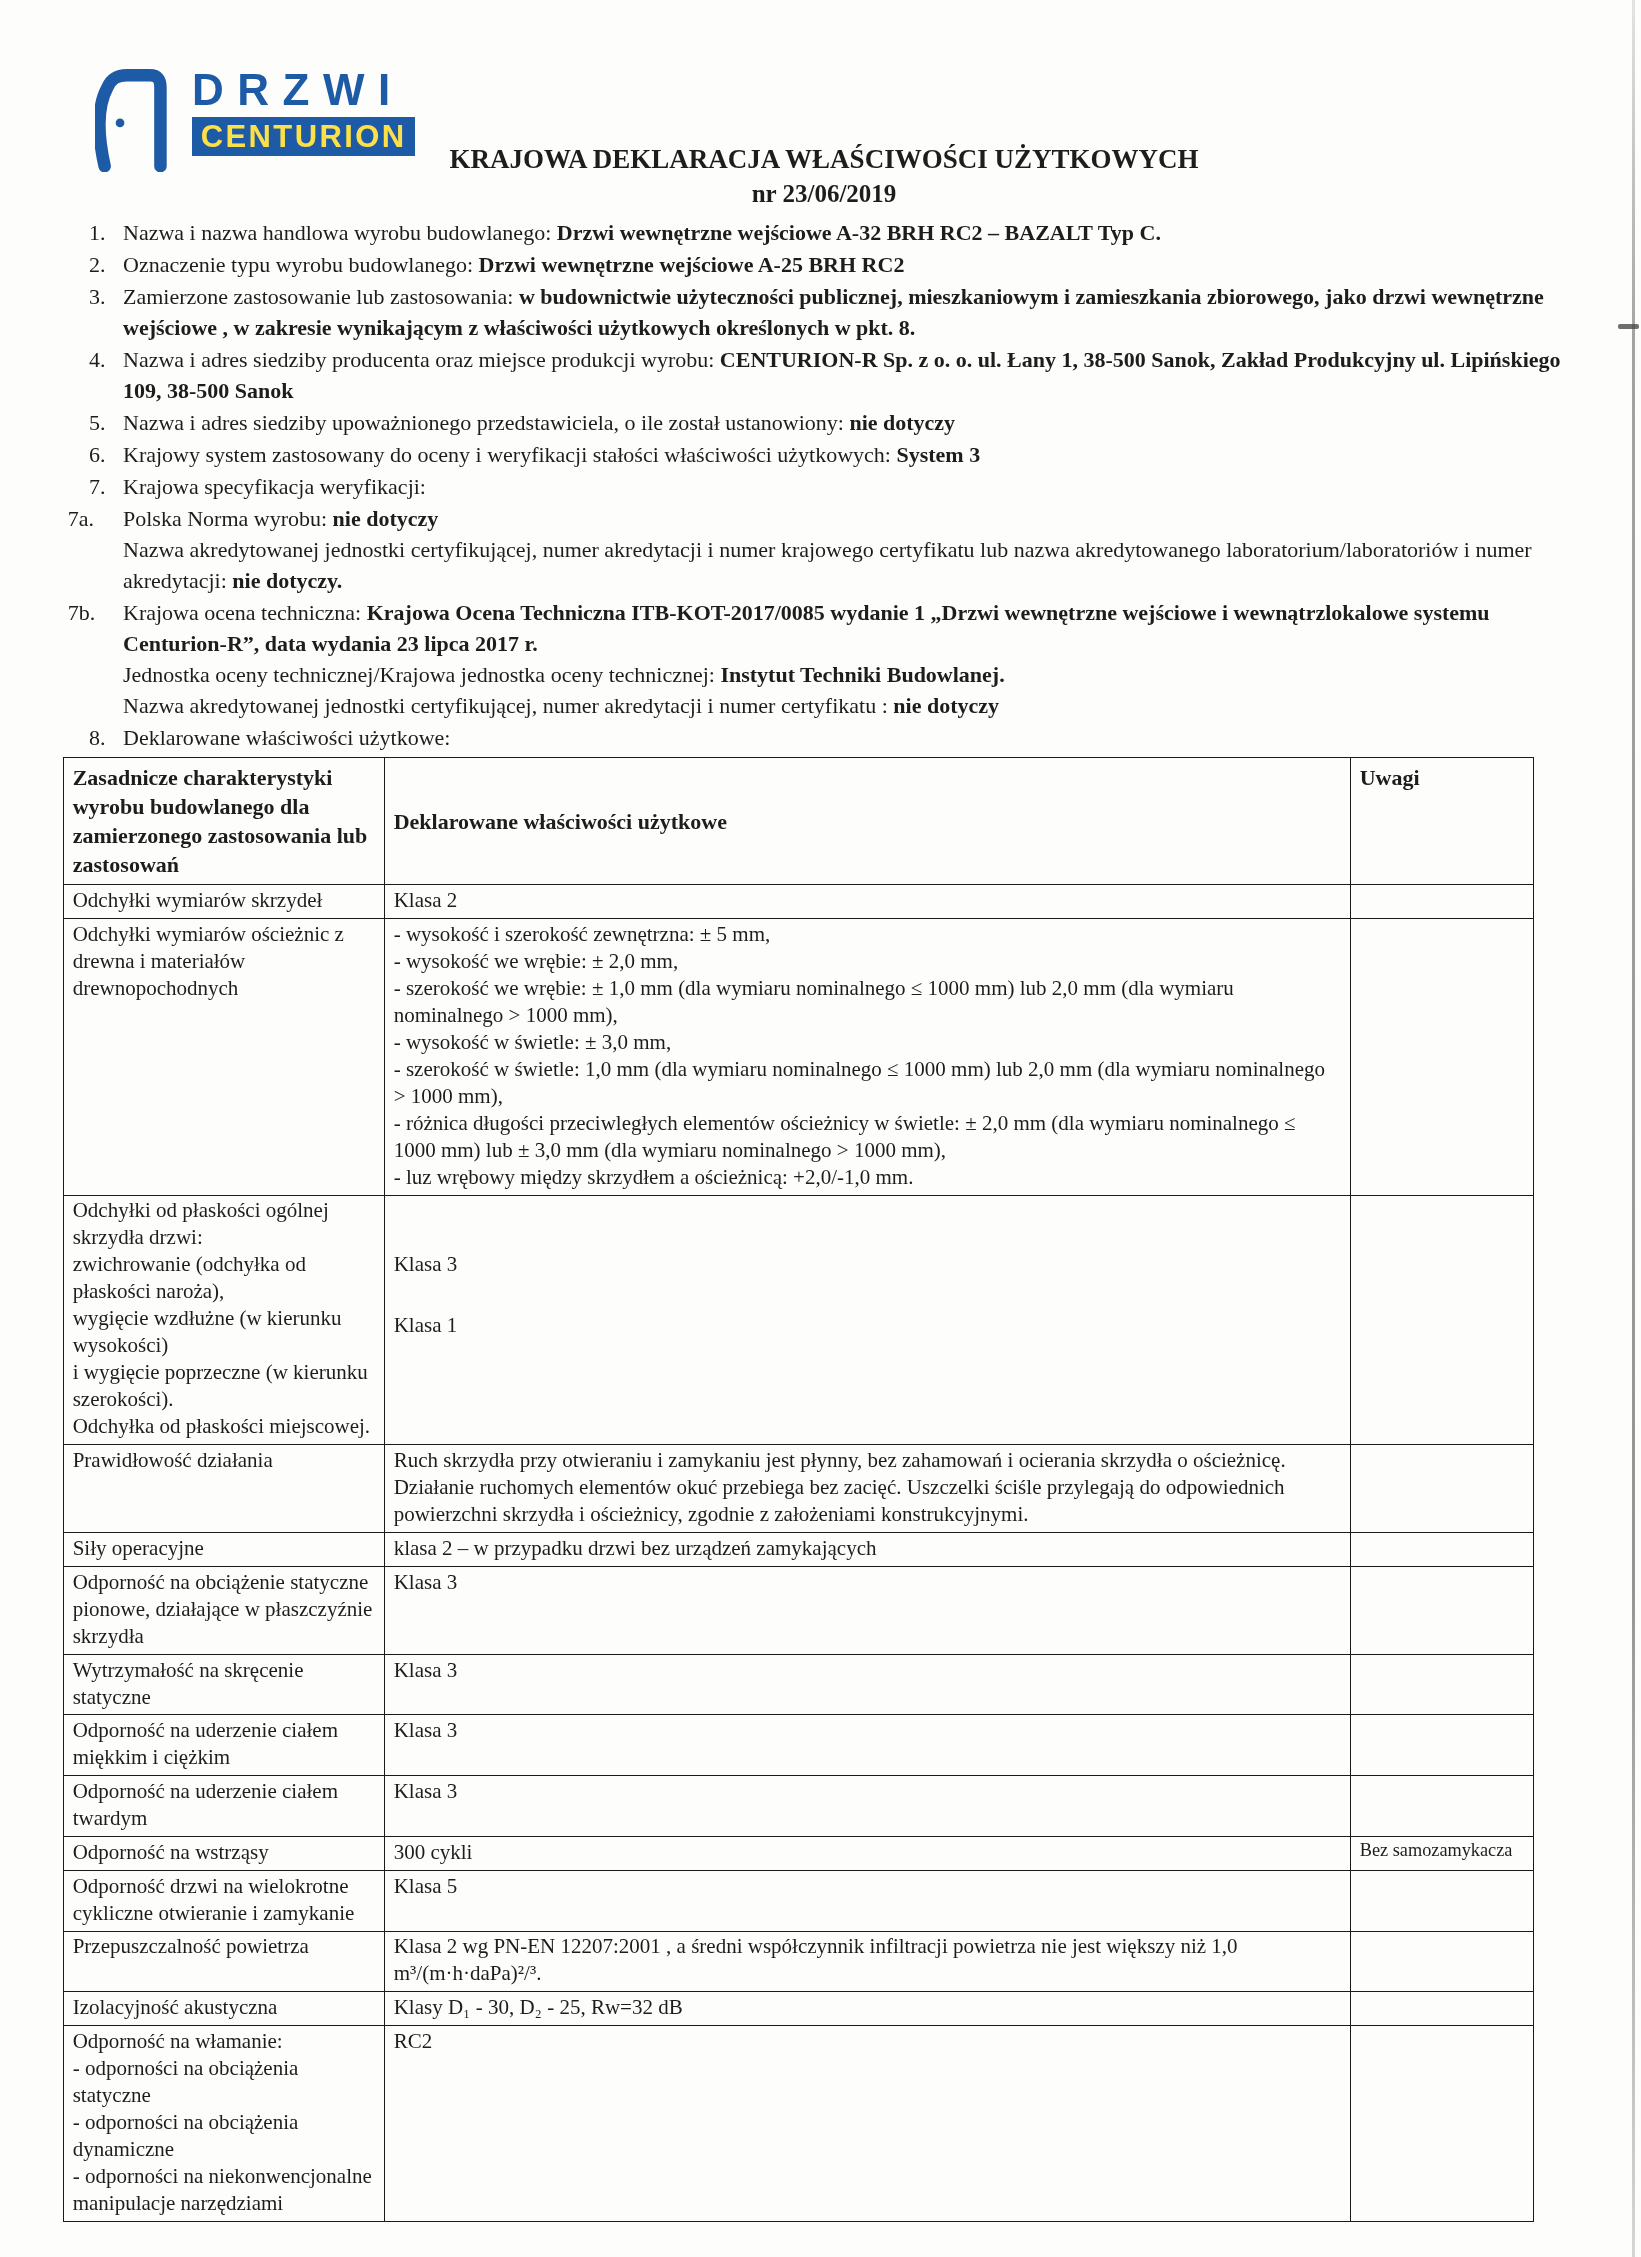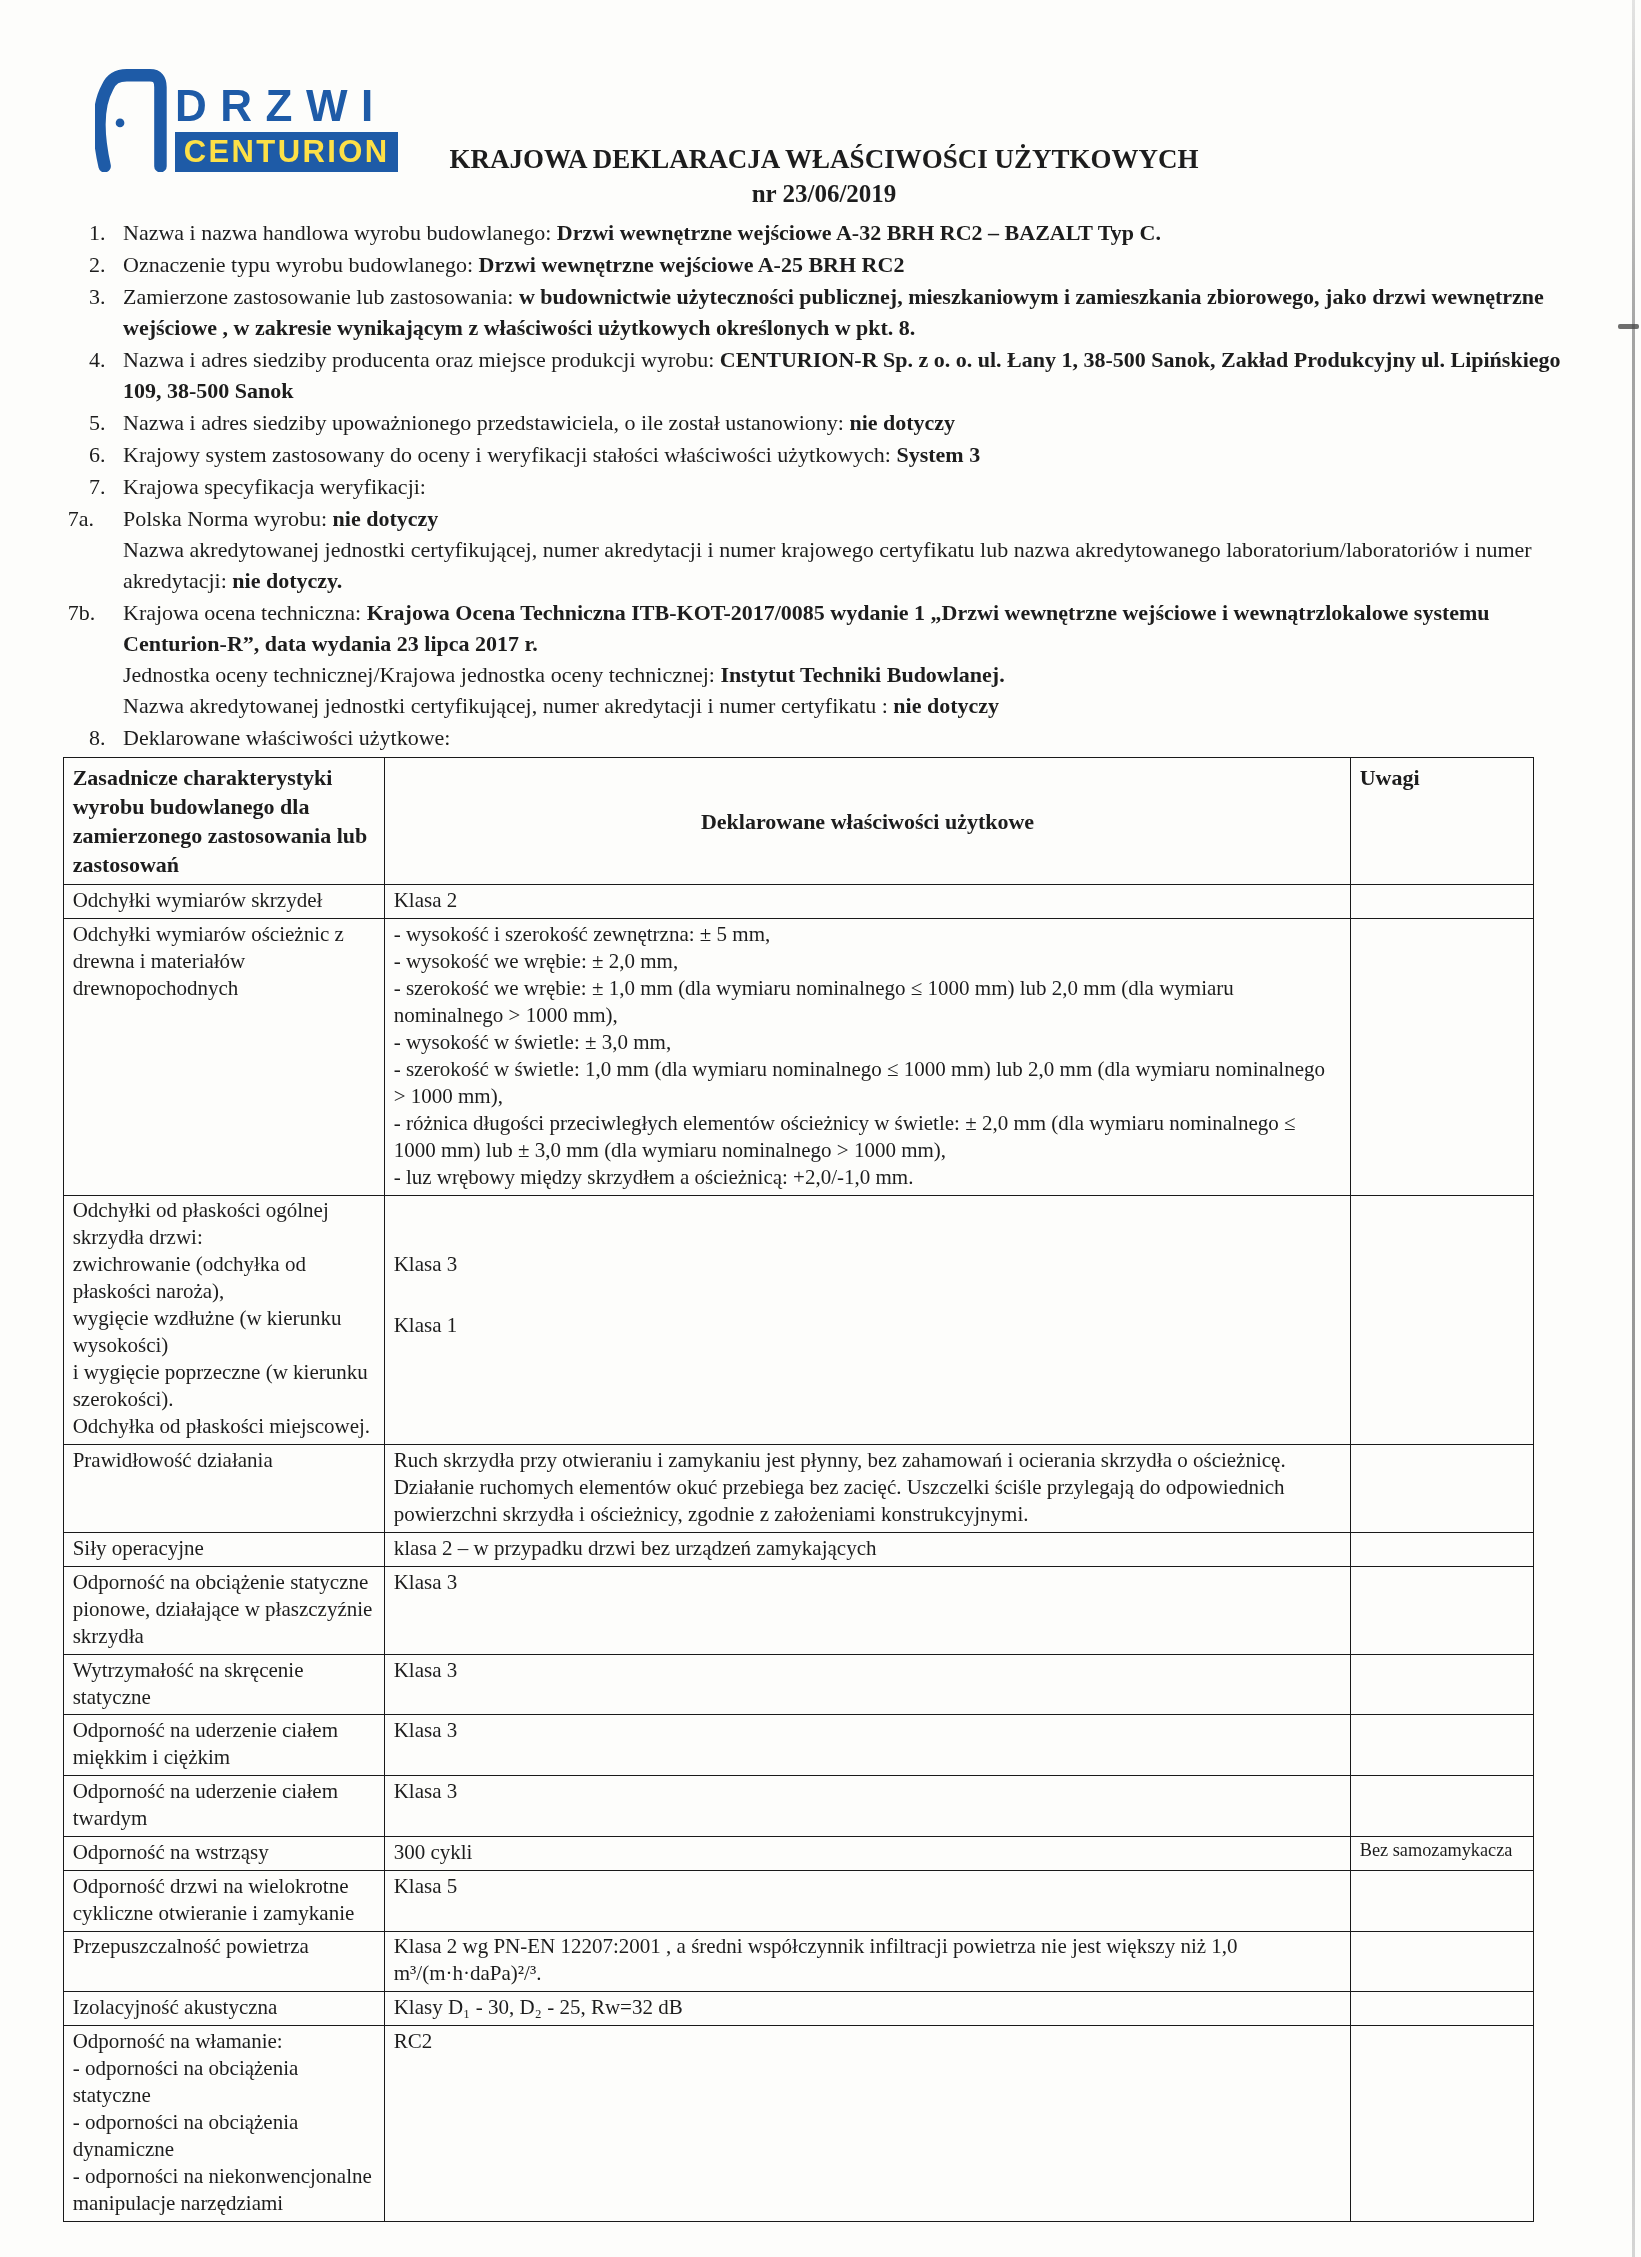--- a/index.html
+++ b/index.html
@@ -10,21 +10,21 @@
     color:#1d1d1d;
   }
   .content{padding:64px 56px 0 63px;}
 
   
   .edge-line{position:absolute;right:5.8px;top:0;width:2.9px;height:100%;
     background:linear-gradient(#cfcfcf,#5a5a5a 15%,#3f3f3f 70%,#b5b5b5);opacity:.55;}
   .edge-tick{position:absolute;right:1.9px;top:324px;width:21px;height:4.8px;background:#4a4a4a;opacity:.8;border-radius:1.9px;}
 
   
-  .logo{position:absolute;left:95px;top:68px;display:flex;align-items:flex-end;gap:3px;}
+  .logo{position:absolute;left:95px;top:68px;display:flex;align-items:flex-start;gap:20px;}
   .logo-door{display:block;}
   .logo-text{display:flex;flex-direction:column;align-items:flex-start;}
   .drzwi{font-family:"Liberation Sans","DejaVu Sans",sans-serif;font-weight:bold;
     font-size:44px;line-height:1;letter-spacing:13.5px;}
   .centurion{font-family:"Liberation Sans","DejaVu Sans",sans-serif;font-weight:bold;
     font-size:31px;line-height:1;letter-spacing:2.4px;color:#fde047;padding:3.9px 8.7px 4.8px;margin-top:4.8px;}
 
   .title{margin-top:79px;text-align:center;font-weight:bold;font-size:27px;line-height:33px;}
   .subtitle{text-align:center;font-weight:bold;font-size:25px;line-height:31px;margin-top:1.9px;}
 
@@ -36,21 +36,21 @@
   .val-block{font-weight:bold;}
   b{font-weight:bold;}
 
   table.props{border-collapse:collapse;table-layout:fixed;width:1470px;margin-top:4.8px;}
   table.props col.c1{width:321px;}
   table.props col.c2{width:966px;}
   table.props col.c3{width:183px;}
   table.props th,table.props td{border:1.9px solid #1a1a1a;vertical-align:top;text-align:left;
     padding:1.9px 8.7px 3.9px;font-size:21px;line-height:27px;box-sizing:border-box;}
   table.props th{font-weight:bold;font-size:22px;line-height:29px;padding:4.8px 8.7px;}
-  table.props th.mid{vertical-align:middle;text-align:center;}
+  table.props th.mid{vertical-align:middle;}
   .ml{white-space:pre-line;}
   .split .v1{display:block;margin-top:54px;}
   .split .v2{display:block;margin-top:34px;}
   td .note{font-size:18.3px;line-height:22px;display:block;}
 </style>
 </head>
 <body>
 
 <div class="page">
   <div class="edge-line"></div>

